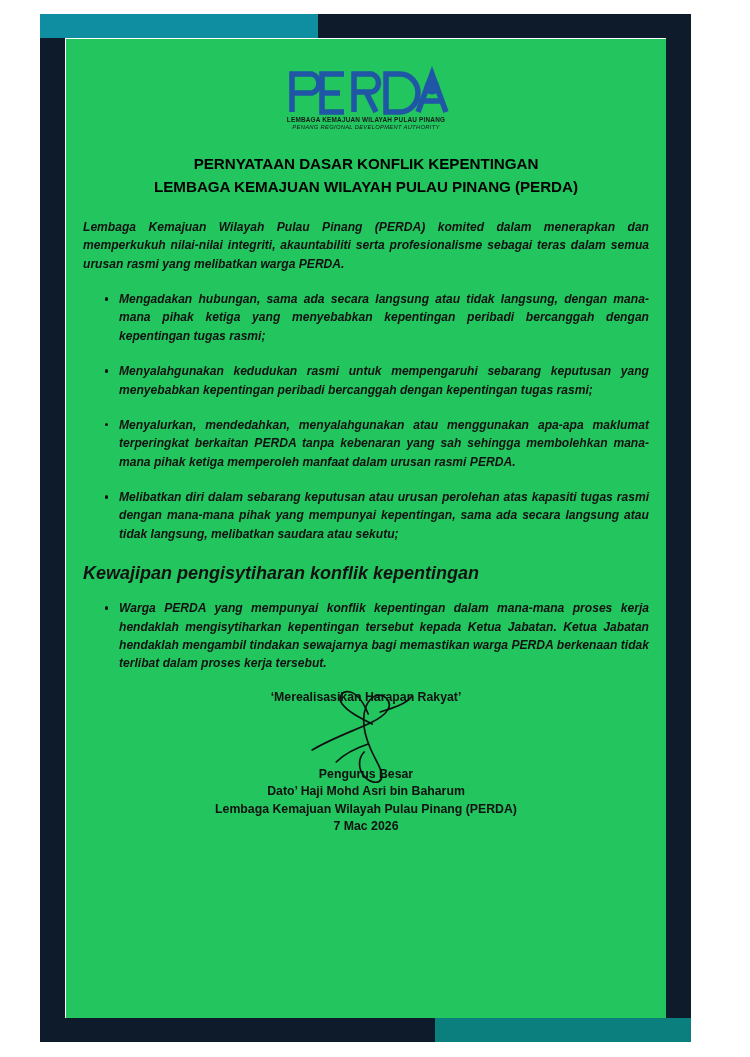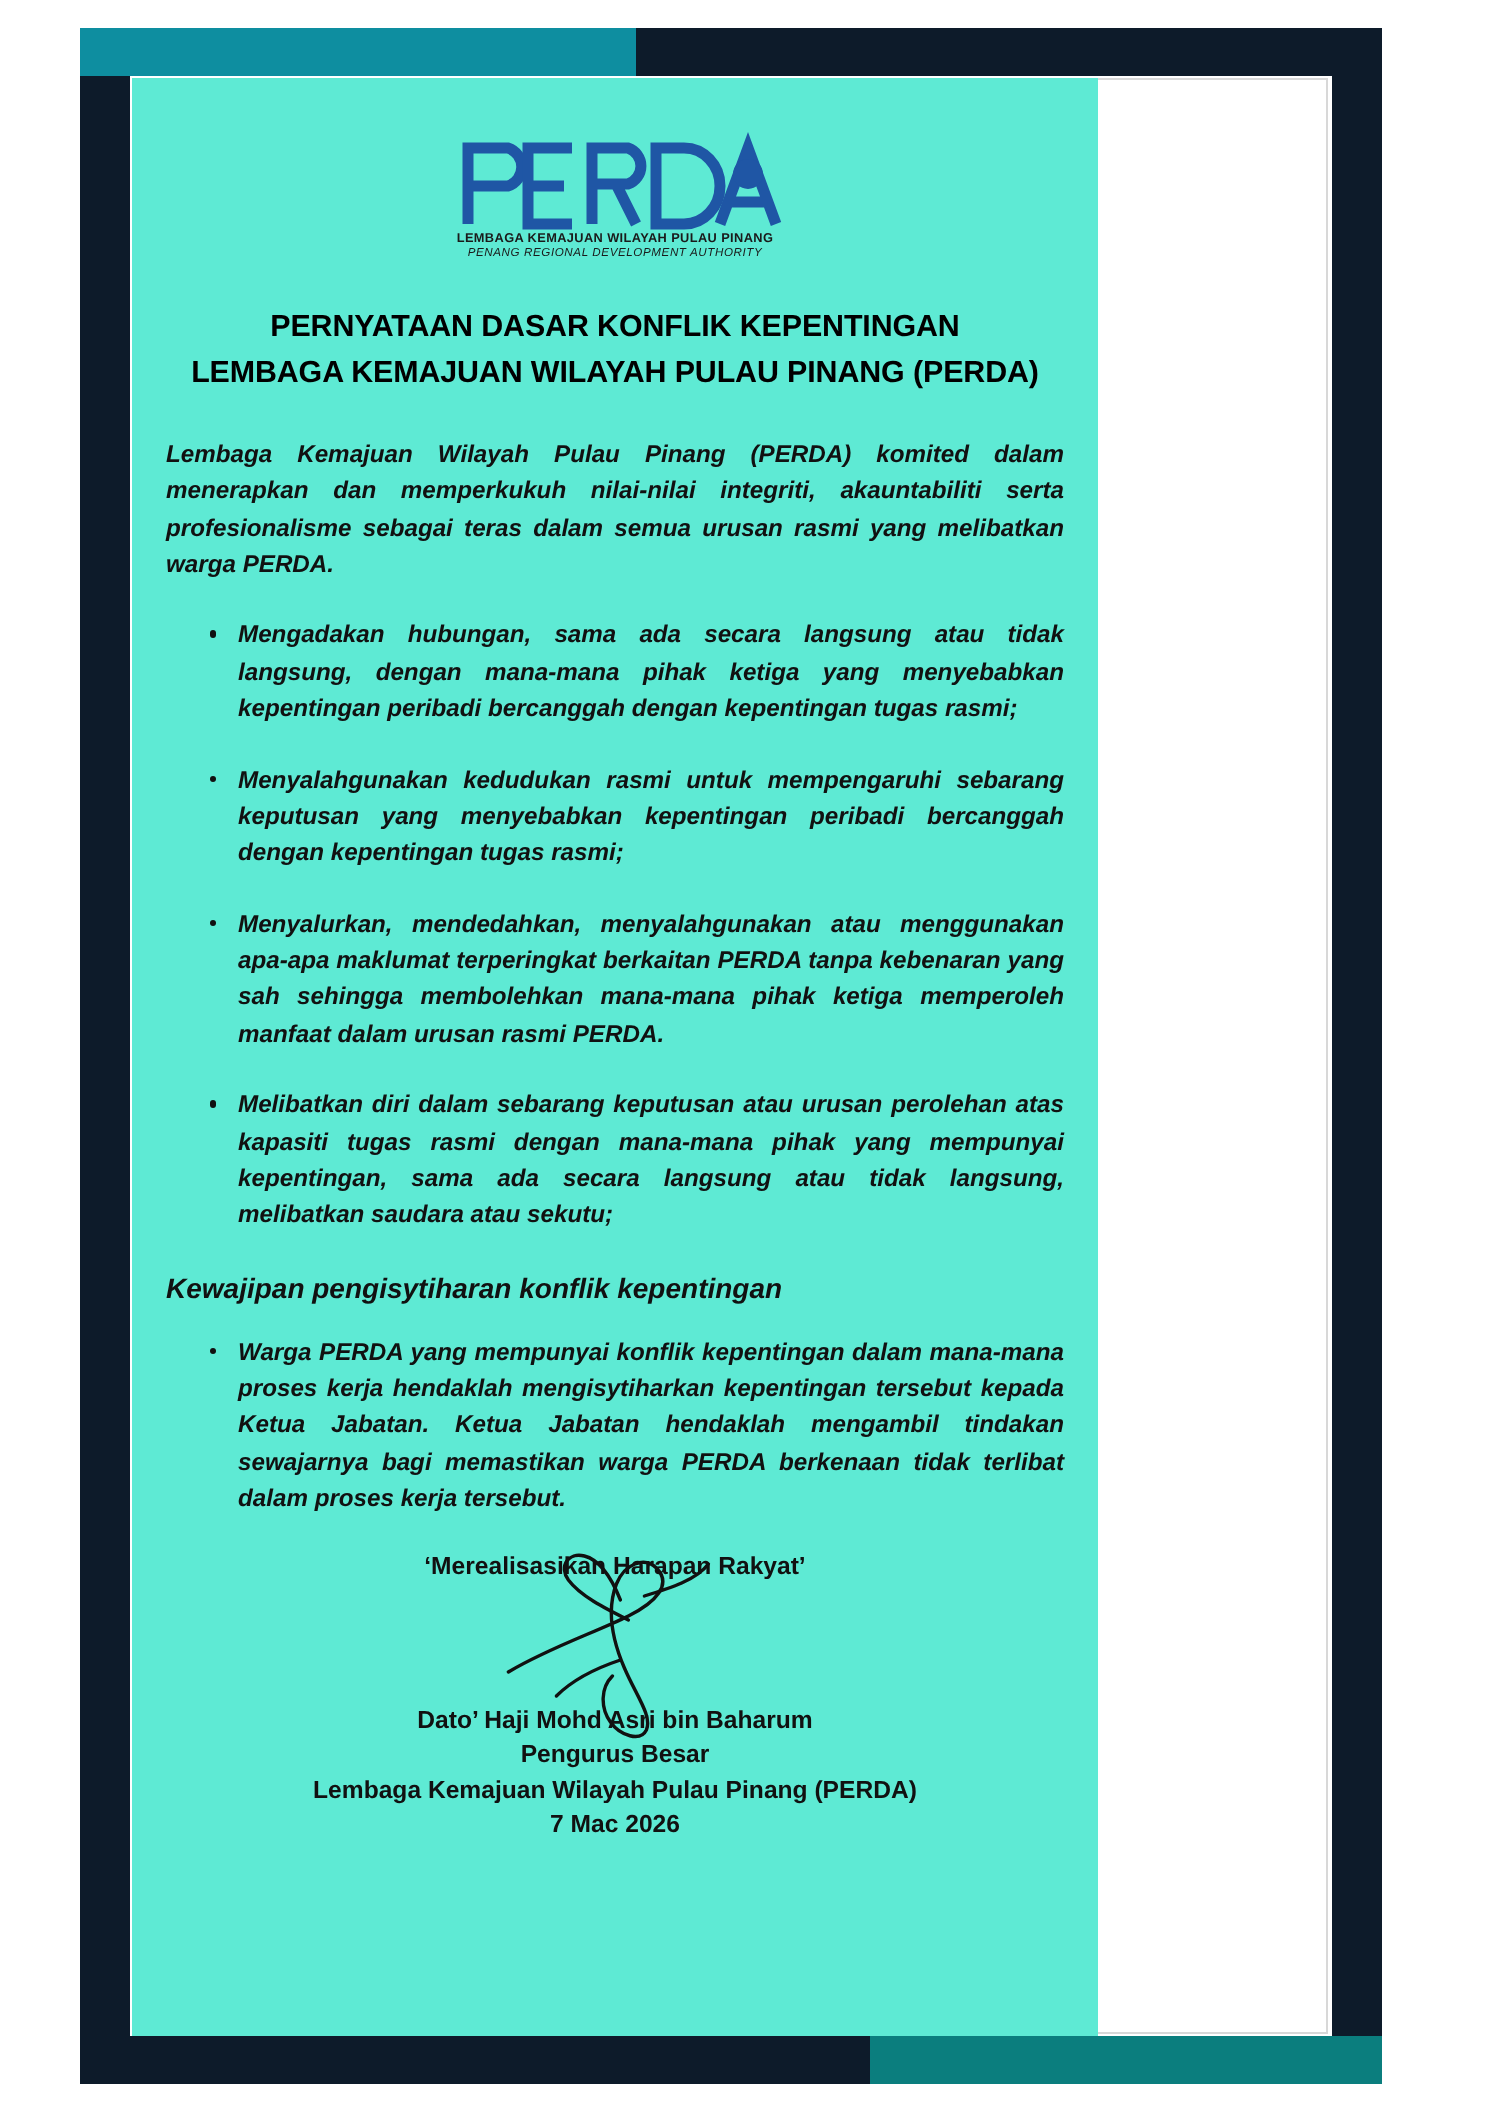--- a/index.html
+++ b/index.html
@@ -41,22 +41,22 @@
     left: 66px; top: 39px;
     width: 598px; height: 978px;
     border: 1px solid #d8d8d8;
     box-sizing: border-box;
   }
 
   
   #page {
     position: absolute;
     left: 66px; top: 39px;
-    width: 483px; height: 979px;
-    background: #5eead4;
+    width: 600px; height: 979px;
+    background: #22c55e;
     box-sizing: border-box;
     padding: 0;
   }
 
   
   #logo-block {
     text-align: center;
     padding-top: 26px;
   }
   .logo-svg { display: block; margin: 0 auto; }
@@ -93,21 +93,21 @@
     margin: 0 0 17px 0;
     font-size: 12.1px;
     font-weight: bold;
     color: #111;
     line-height: 1.52;
     text-align: justify;
     text-justify: inter-word;
   }
   p.heading-plain {
     margin: 0 0 12px 0;
-    font-size: 14px;
+    font-size: 18px;
     font-weight: bold;
     color: #111;
     line-height: 1.5;
     text-align: left;
   }
   ul.bullets {
     margin: 0 0 0 0;
     padding: 0 0 0 22px;
     list-style: none;
   }
@@ -241,20 +241,20 @@
                    C98 90 98 80 104 74"></path>
           <path d="M112 46 C100 40 88 34 82 26 C77 19 82 12 90 14
                    C98 16 104 26 108 36"></path>
           <path d="M120 34 C133 30 146 26 152 18"></path>
           <path d="M108 66 C96 70 84 76 76 84"></path>
         </g>
       </svg>
     </div>
 
     <div id="sign-names">
+      <div>Pengurus Besar</div>
       <div>Dato’ Haji Mohd Asri bin Baharum</div>
-      <div>Pengurus Besar</div>
       <div>Lembaga Kemajuan Wilayah Pulau Pinang (PERDA)</div>
       <div class="date-line">7 Mac 2026</div>
     </div>
   </div>
 
 </div>
 
 </body></html>

